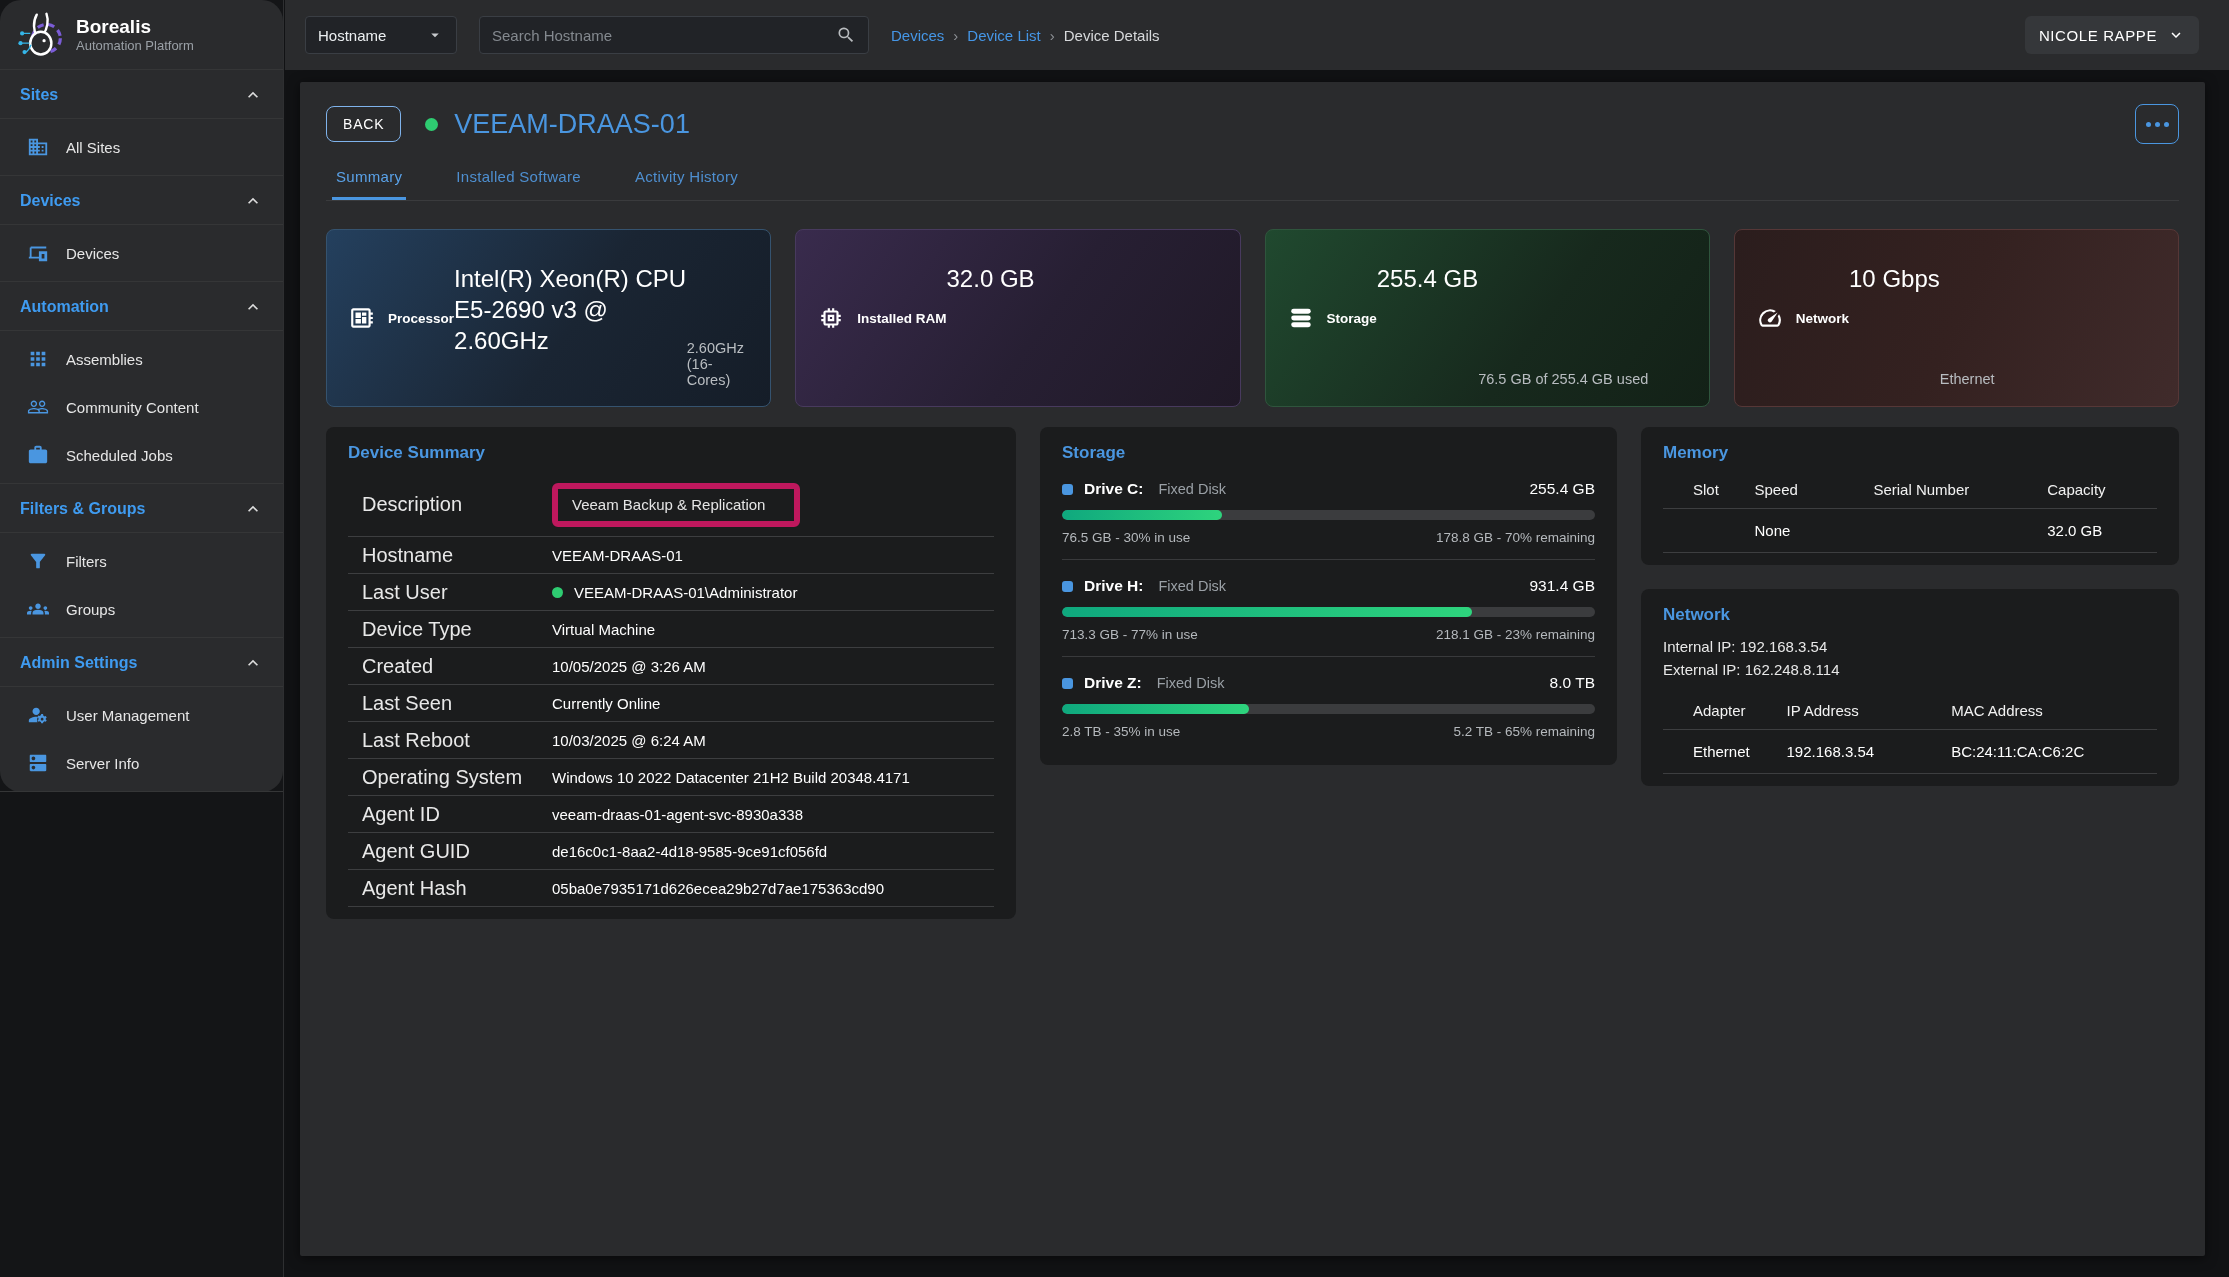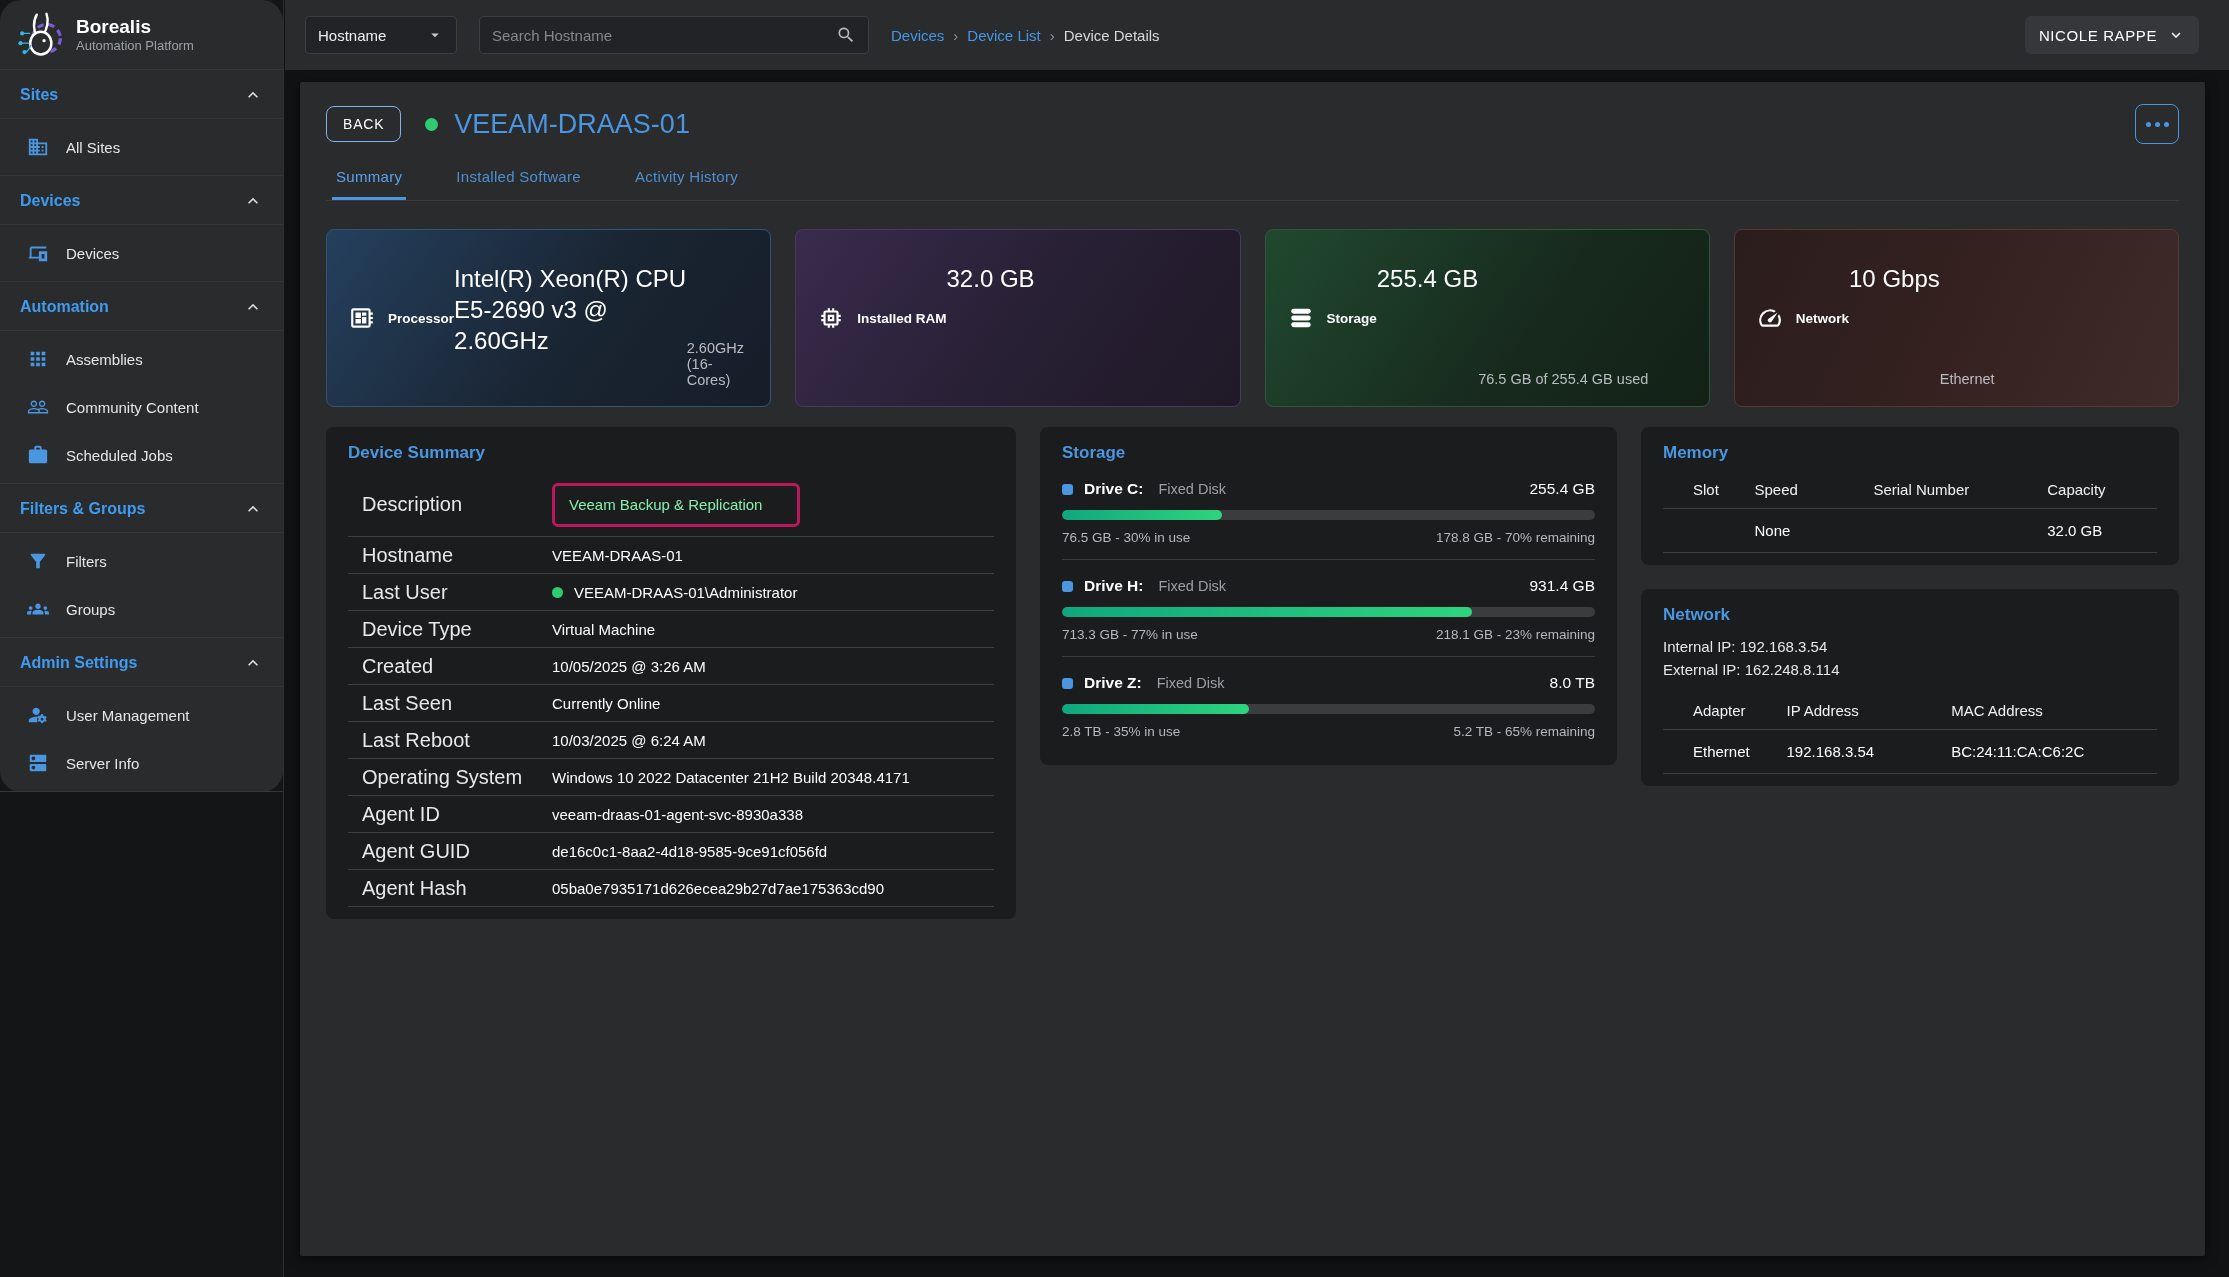--- a/index.html
+++ b/index.html
@@ -57,21 +57,21 @@
   .main-grid { margin-top:20px; display:grid; grid-template-columns:690px 577px 1fr; gap:24px; align-items:start; }
   .panel { background:#1b1c1d; border-radius:8px; padding:16px 22px 12px 22px; }
   .panel-title { color:#4a96e0; font-size:17px; }
 
   
   .ds-rows { margin-top:10px; }
   .ds-row { display:flex; align-items:center; min-height:37px; border-bottom:1px solid #3d3e40; padding:0 6px 0 14px; }
   .ds-row.desc { min-height:64px; }
   .ds-label { width:190px; flex:0 0 190px; color:#e8e8e8; font-size:20px; }
   .ds-value { flex:1; color:#ffffff; font-size:15px; display:flex; align-items:center; gap:11px; }
-  .desc-input { width:248px; height:44px; background:transparent; border:3px solid #be185d; border-radius:6px; color:#86efac; font-size:15px; padding:0 14px; outline:none; font-family:"Liberation Sans", sans-serif; white-space:nowrap; overflow:hidden; }
+  .desc-input { width:248px; height:44px; background:transparent; border:6px solid #be185d; border-radius:6px; color:#e5e5e5; font-size:15px; padding:0 14px; outline:none; font-family:"Liberation Sans", sans-serif; white-space:nowrap; overflow:hidden; }
   .mini-dot { width:11px; height:11px; border-radius:50%; background:#2ecc71; flex:0 0 auto; }
 
   
   .drive { padding:17px 0 14px 0; }
   .drive + .drive { border-top:1px solid #393a3c; }
   .drive-head { display:flex; align-items:center; gap:11px; }
   .drive-bullet { width:11px; height:11px; border-radius:3px; background:#4a96e0; flex:0 0 auto; }
   .drive-name { color:#ffffff; font-size:15.5px; font-weight:bold; }
   .drive-type { color:#9aa0a6; font-size:14.5px; margin-left:4px; }
   .drive-size { margin-left:auto; color:#ffffff; font-size:15.5px; }

